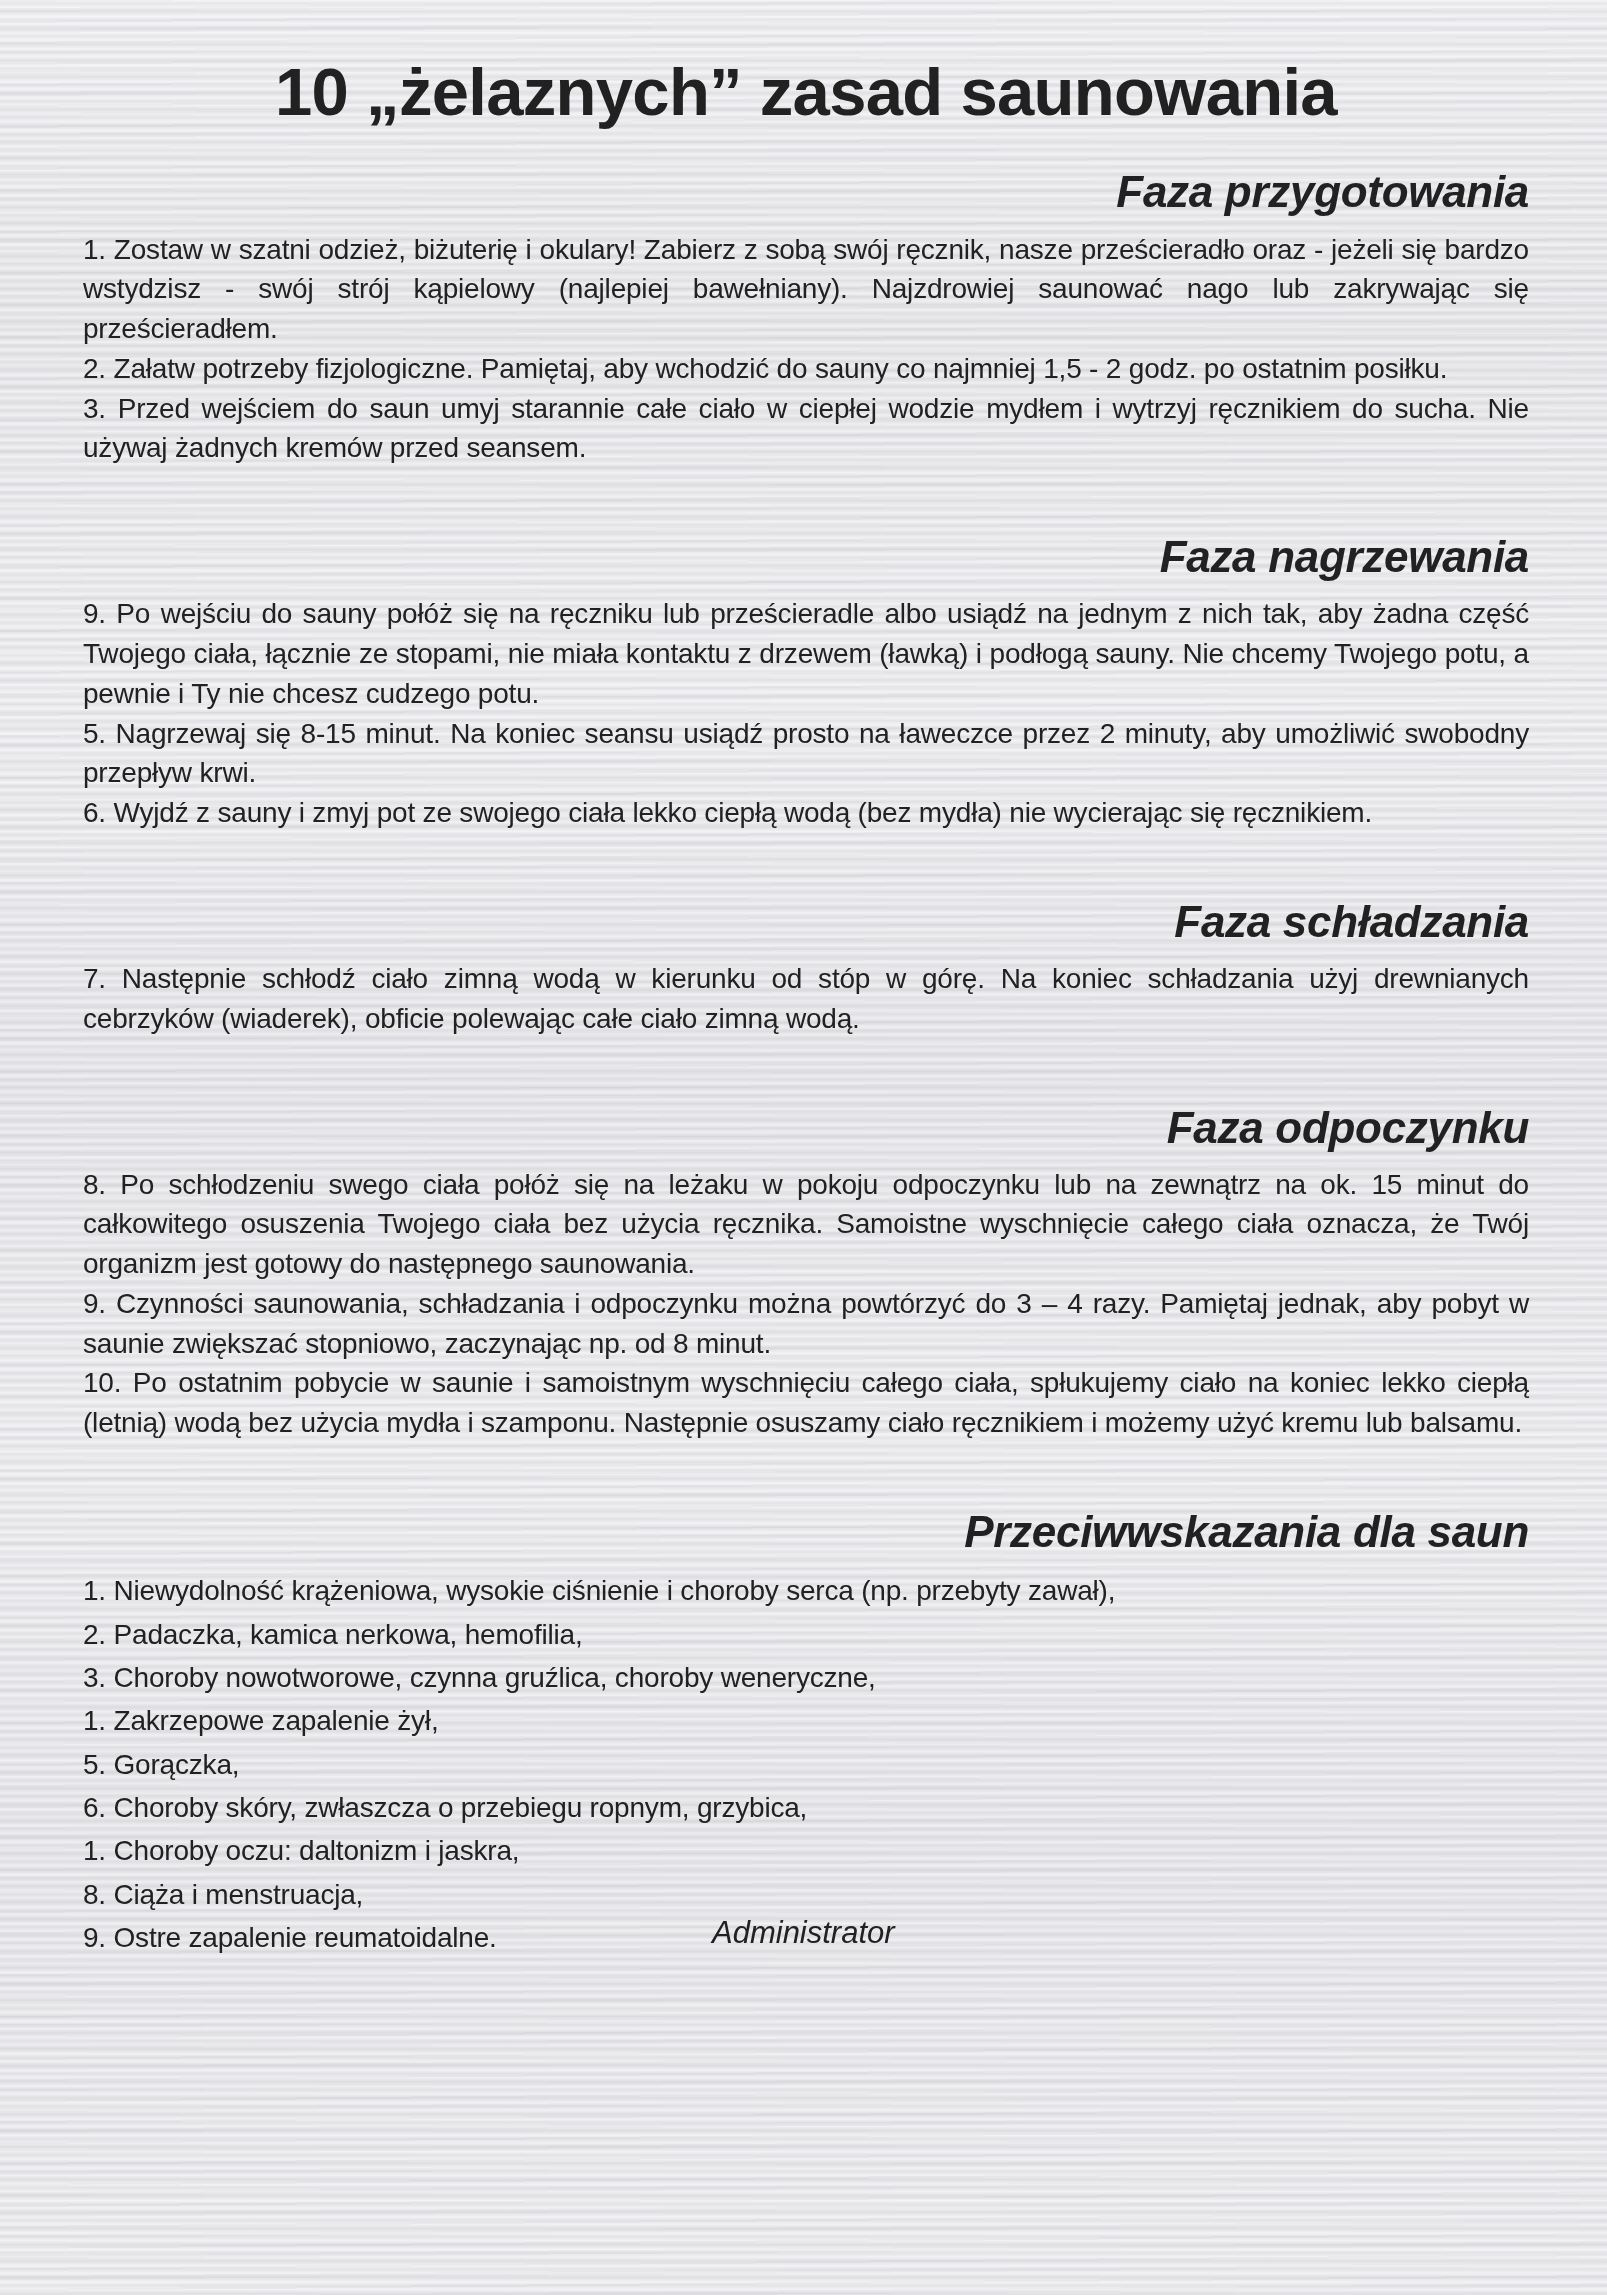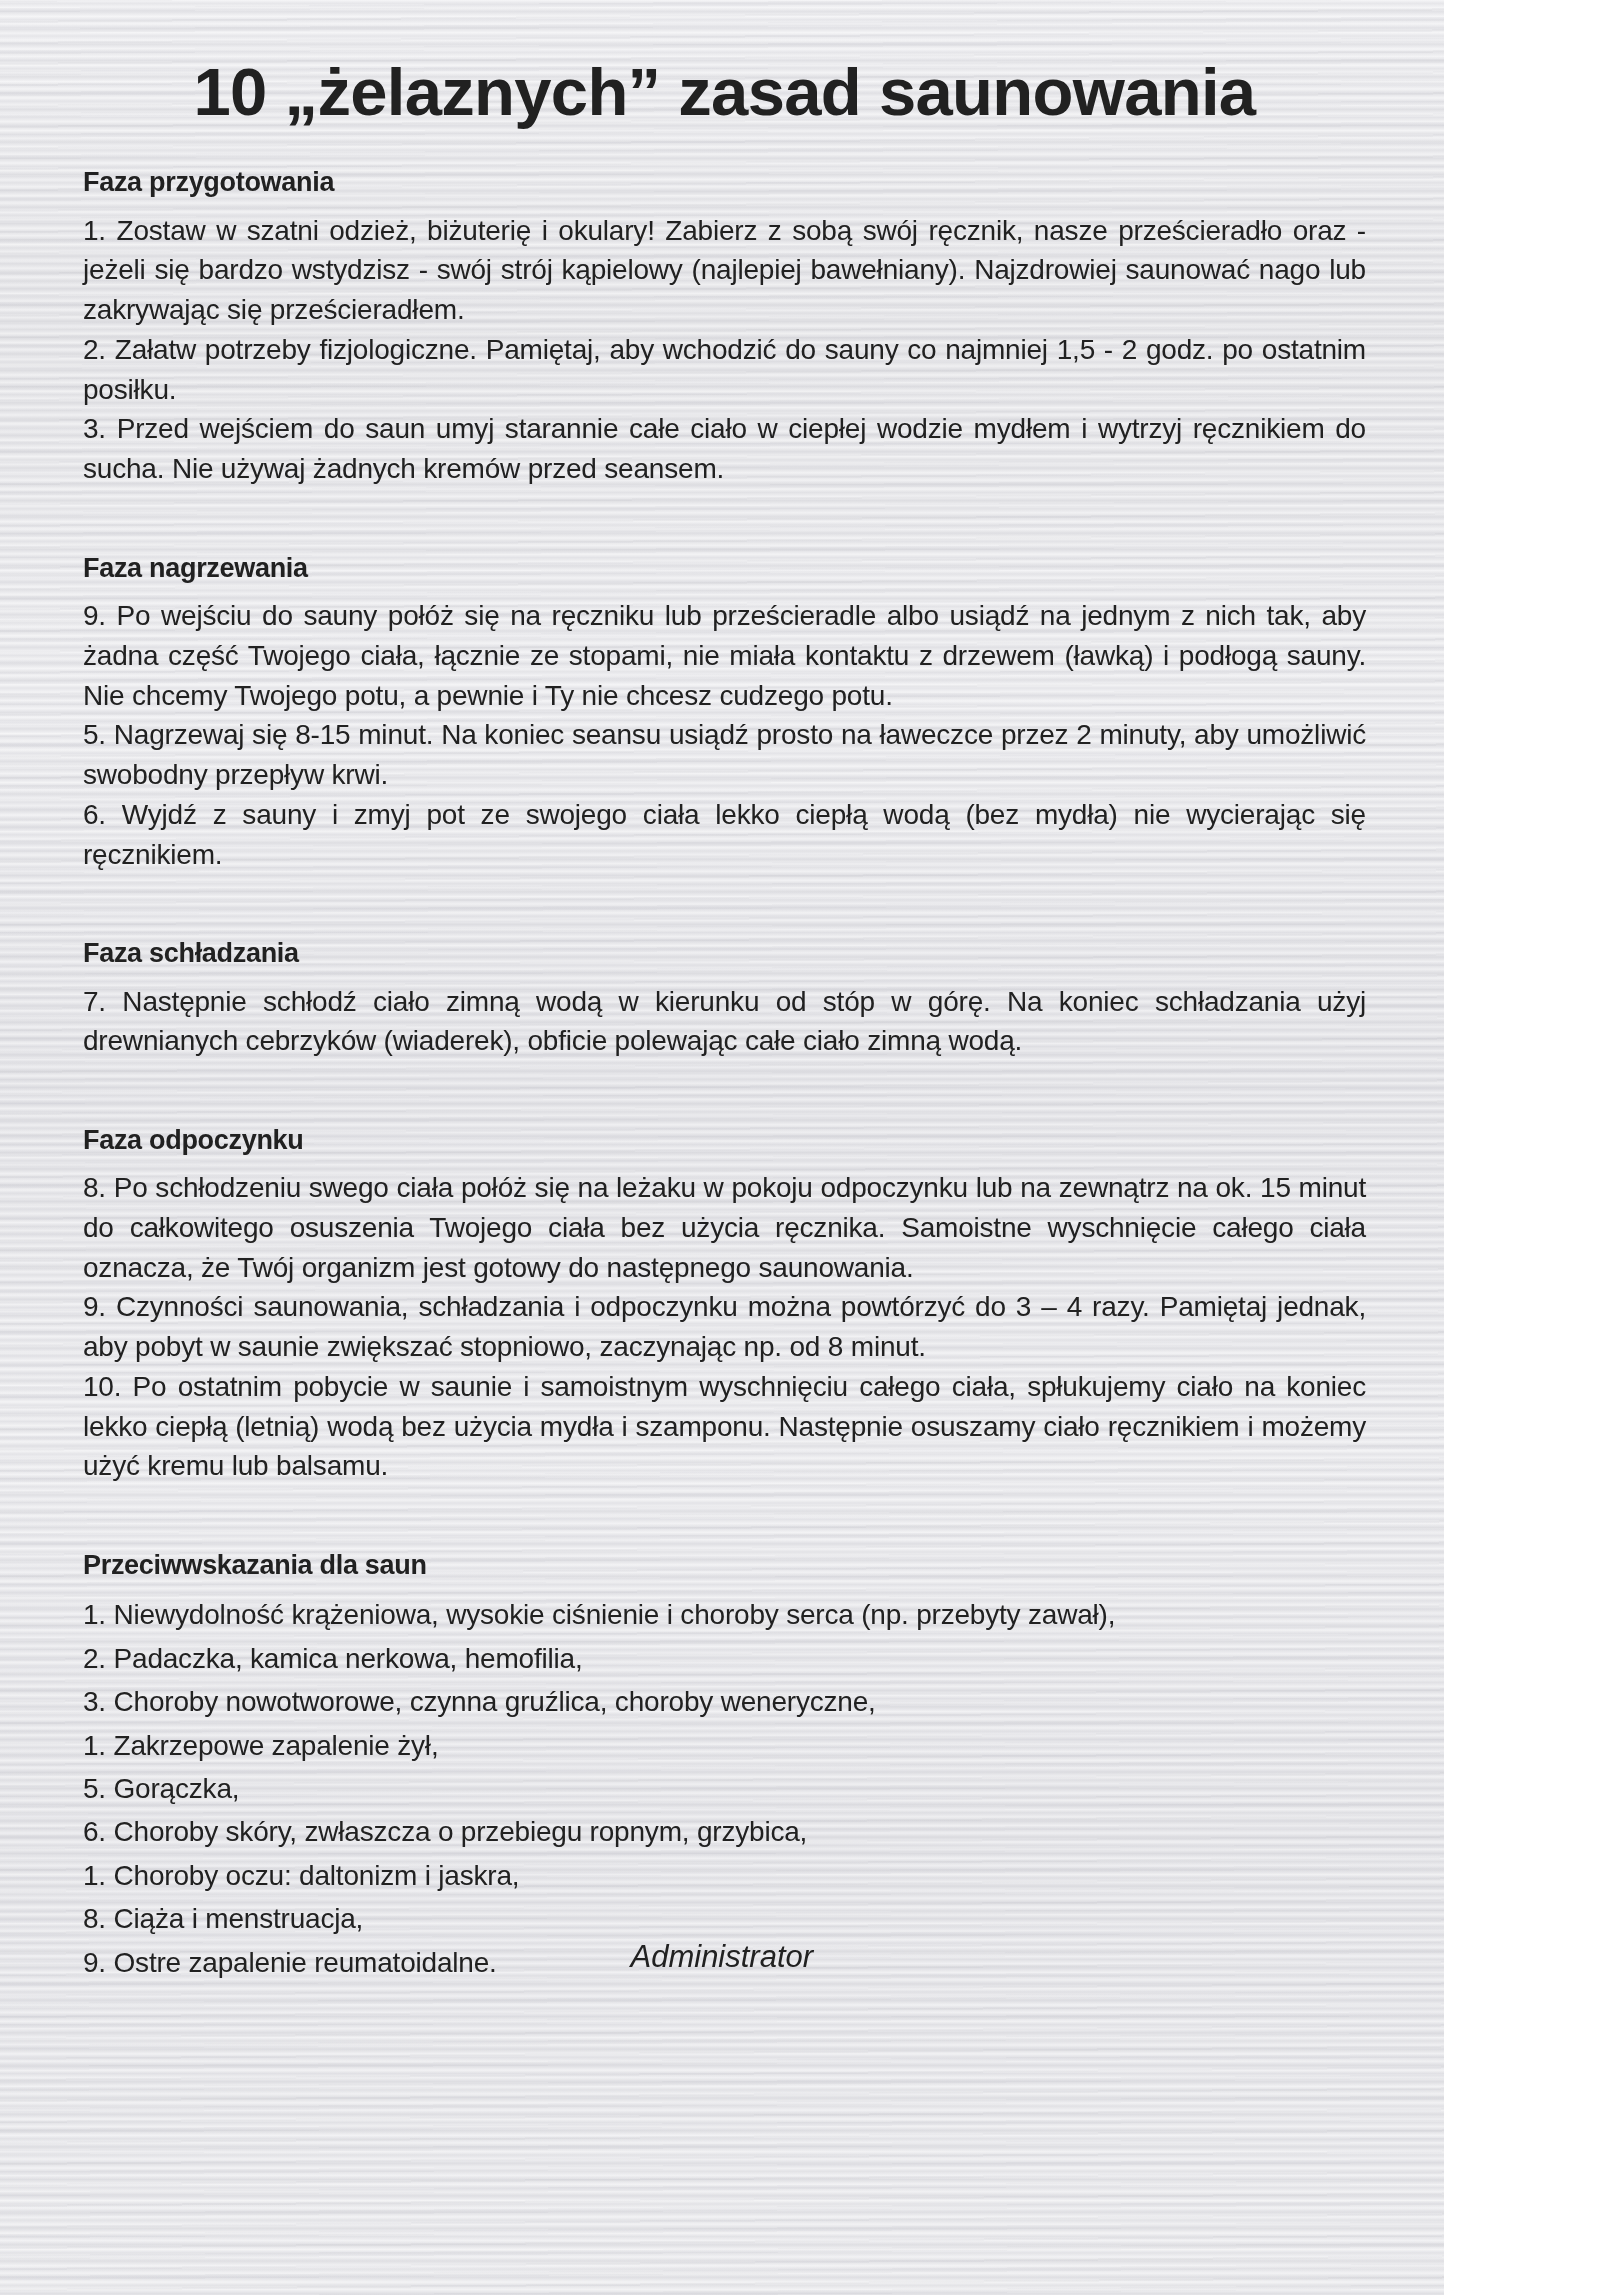--- a/index.html
+++ b/index.html
@@ -7,21 +7,21 @@
     --metal:#e7e7e9;
   }
   html,body{margin:0;padding:0;}
   body{
     width:1607px;height:2295px;overflow:hidden;
     font-family:"Liberation Sans", sans-serif;
     color:var(--ink);
   }
   .page{
     box-sizing:border-box;
-    width:1444px;height:2295px;
+    width:1607px;height:2295px;
     padding:48px 78px 0 83px;
     
     background:
       repeating-linear-gradient(180deg,
         rgba(255,255,255,0.50) 0px, rgba(213,213,218,0.28) 3.4px,
         rgba(255,255,255,0.42) 7.5px, rgba(201,201,207,0.30) 11.6px,
         rgba(255,255,255,0.46) 16.3px),
       repeating-linear-gradient(179.5deg,
         rgba(180,180,188,0.16) 0px 2px, rgba(255,255,255,0.0) 2px 8.2px,
         rgba(196,196,204,0.20) 8.2px 12.2px, rgba(255,255,255,0.0) 12.2px 21px),
@@ -33,26 +33,27 @@
   h1{
     margin:0;
     font-size:67px;
     line-height:1.32;
     font-weight:700;
     text-align:center;
     letter-spacing:-0.7px;
     font-stretch:condensed;
   }
   h2{
-    font-size:27px;
+    font-size:44px;
     font-weight:700;
-    text-align:left;
+    text-align:right;
     margin:64px 0 12.2px;
     letter-spacing:-0.3px;
     font-stretch:condensed;
+    font-style:italic;
   }
   section:first-child h2{margin-top:31px;}
   .paras p{
     margin:0;
     font-size:28px;
     line-height:1.42;
     text-align:justify;
     text-align-last:left;
     letter-spacing:-0.2px;
     font-stretch:condensed;

